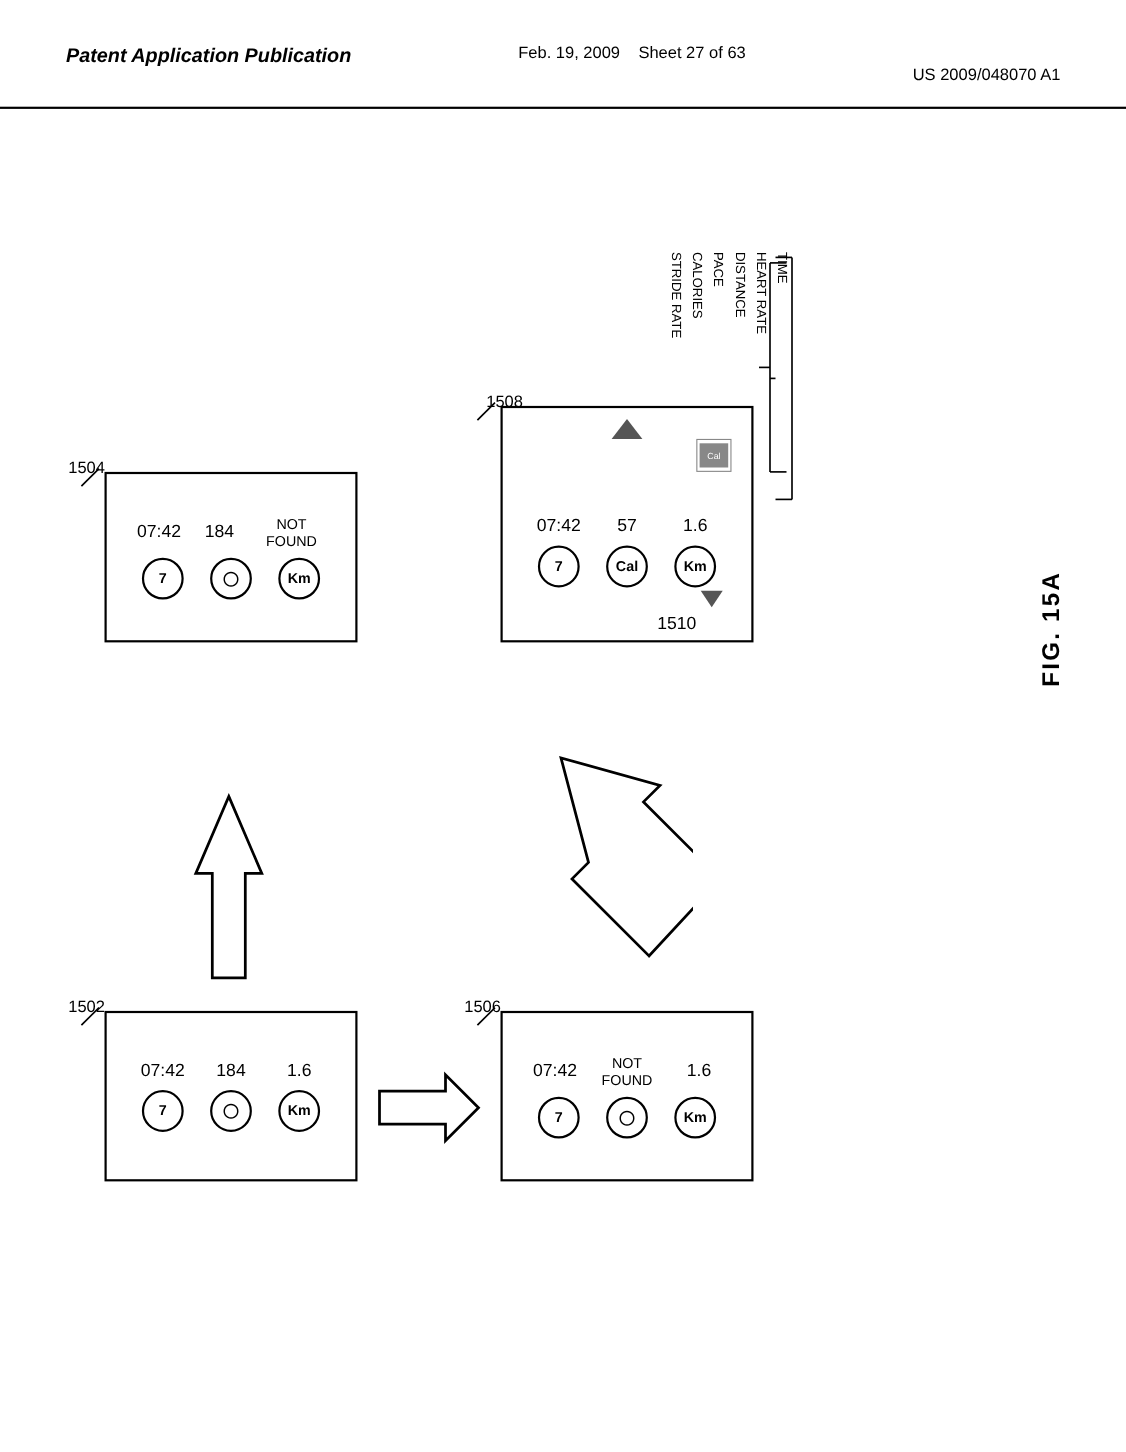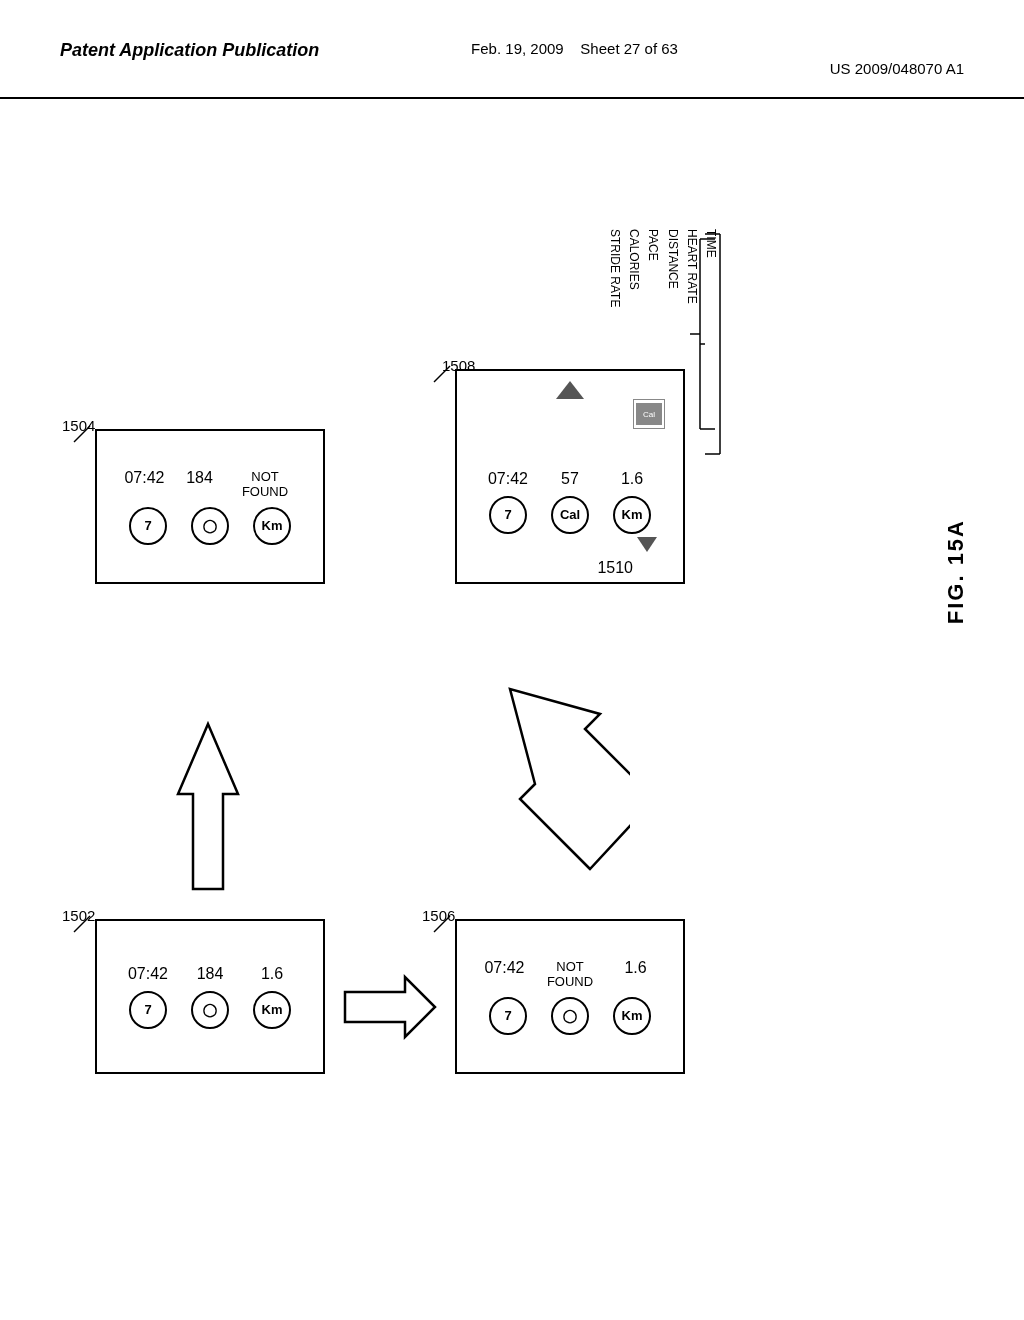--- a/index.html
+++ b/index.html
@@ -61,20 +61,21 @@
       display: flex;
       flex-direction: column;
       align-items: center;
       justify-content: center;
       padding: 3px 20px;
     }
 
     .device-data-row {
       display: flex;
       flex-direction: row;
+      align-items: center;
       justify-content: space-around;
       width: 100%;
       margin-bottom: 8px;
     }
 
     .device-value {
       font-size: 16px;
       text-align: center;
       min-width: 55px;
     }

